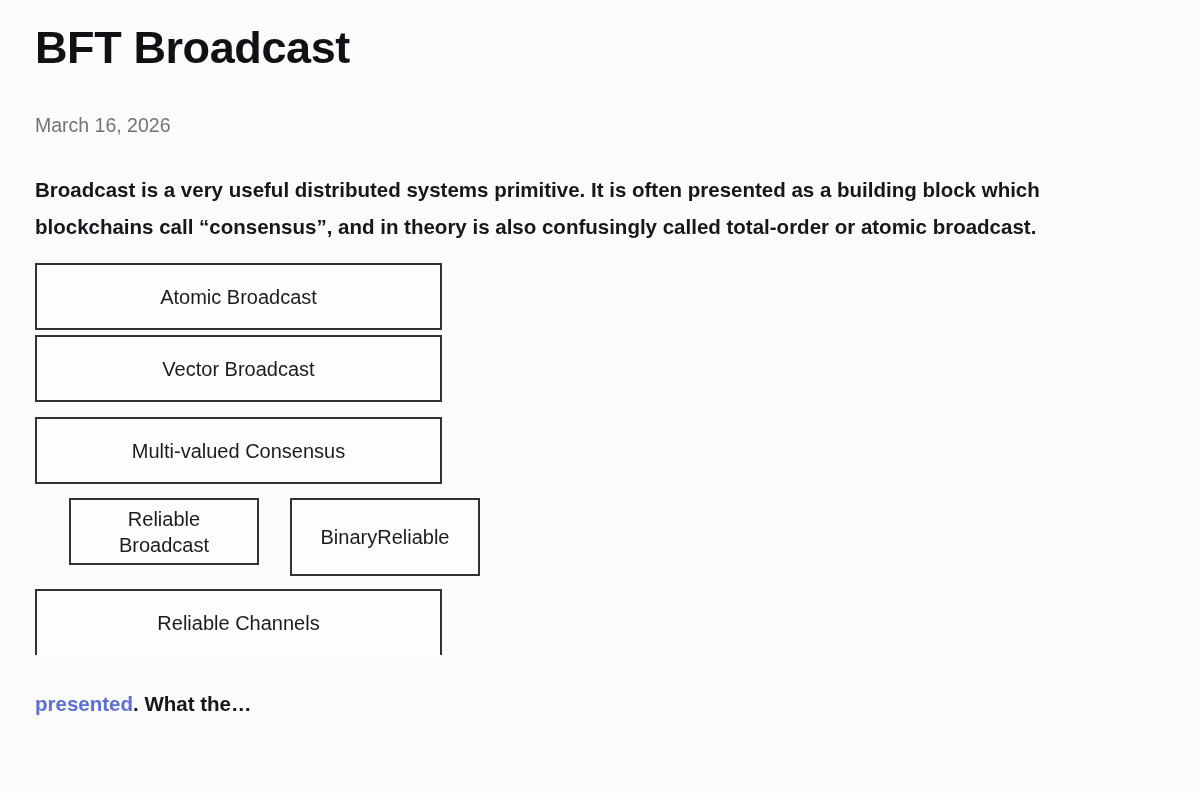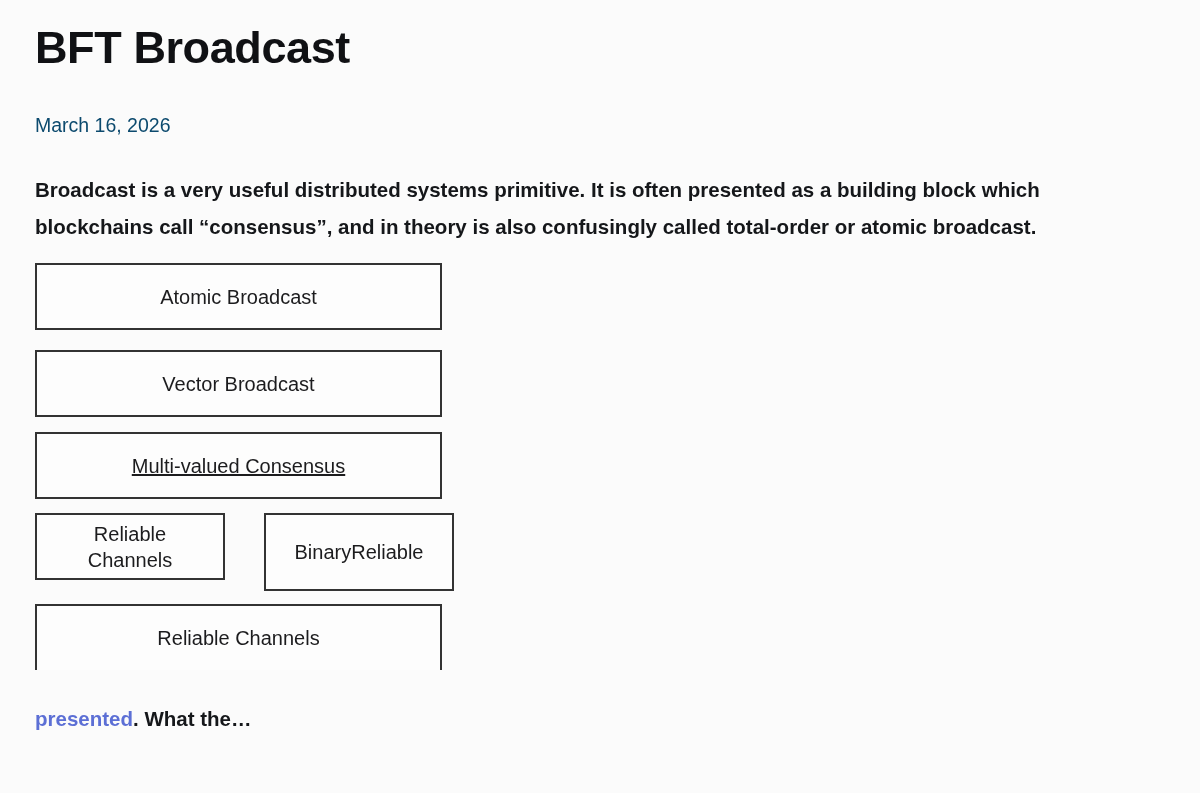--- a/index.html
+++ b/index.html
@@ -24,21 +24,21 @@
     line-height: 48px;
     font-weight: 700;
     letter-spacing: -0.4px;
     color: #101114;
   }
 
   .post-date {
     margin-top: 43px;
     font-size: 19.5px;
     line-height: 20px;
-    color: #0c4a6e;
+    color: #737373;
   }
 
   .paragraph {
     margin-top: 36px;
     font-size: 20.5px;
     line-height: 37px;
     color: #15171a;
   }
 
   .paragraph .line { display: block; font-weight: bold; }
@@ -54,28 +54,29 @@
     background: #fdfdfd;
     display: flex;
     align-items: center;
     justify-content: center;
     text-align: center;
     font-size: 20px;
     line-height: 26px;
     color: #1c1c1e;
   }
 
-  .layer-box.gap-a { margin-bottom: 20px; }
+  .layer-box.gap-a { margin-bottom: 5px; }
   .layer-box.gap-b { margin-bottom: 15px; }
-  .layer-box.gap-c { margin-bottom: 14px; text-decoration: underline; }
+  .layer-box.gap-c { margin-bottom: 14px; }
 
   .layer-row {
     display: flex;
-    gap: 39px;
+    gap: 31px;
     margin-bottom: 13px;
+    margin-left: 34px;
   }
 
   .layer-box.half-left  { width: 190px; height: 67px; flex-direction: column; }
   .layer-box.half-right { width: 190px; height: 78px; }
   .layer-box .box-line { display: block; }
 
   .layer-box.cut-off {
     height: 66px;
     border-bottom: none;
   }
@@ -114,21 +115,21 @@
       <span>Vector Broadcast</span>
     </div>
 
     <div class="layer-box gap-c">
       <span>Multi-valued Consensus</span>
     </div>
 
     <div class="layer-row">
       <div class="layer-box half-left">
         <span class="box-line">Reliable</span>
-        <span class="box-line">Channels</span>
+        <span class="box-line">Broadcast</span>
       </div>
       <div class="layer-box half-right">
         <span class="box-line">Binary</span>
         <span class="box-line">Reliable</span>
       </div>
     </div>
 
     <div class="layer-box cut-off">
       <span>Reliable Channels</span>
     </div>

